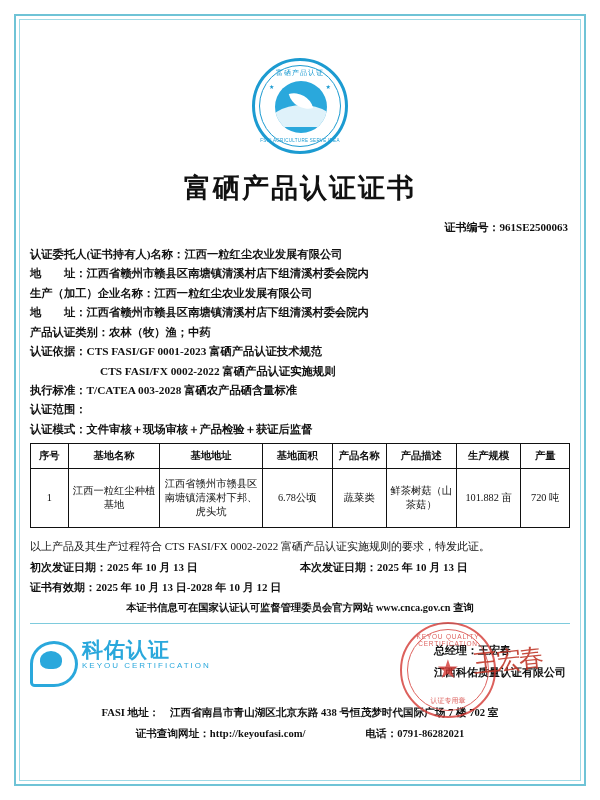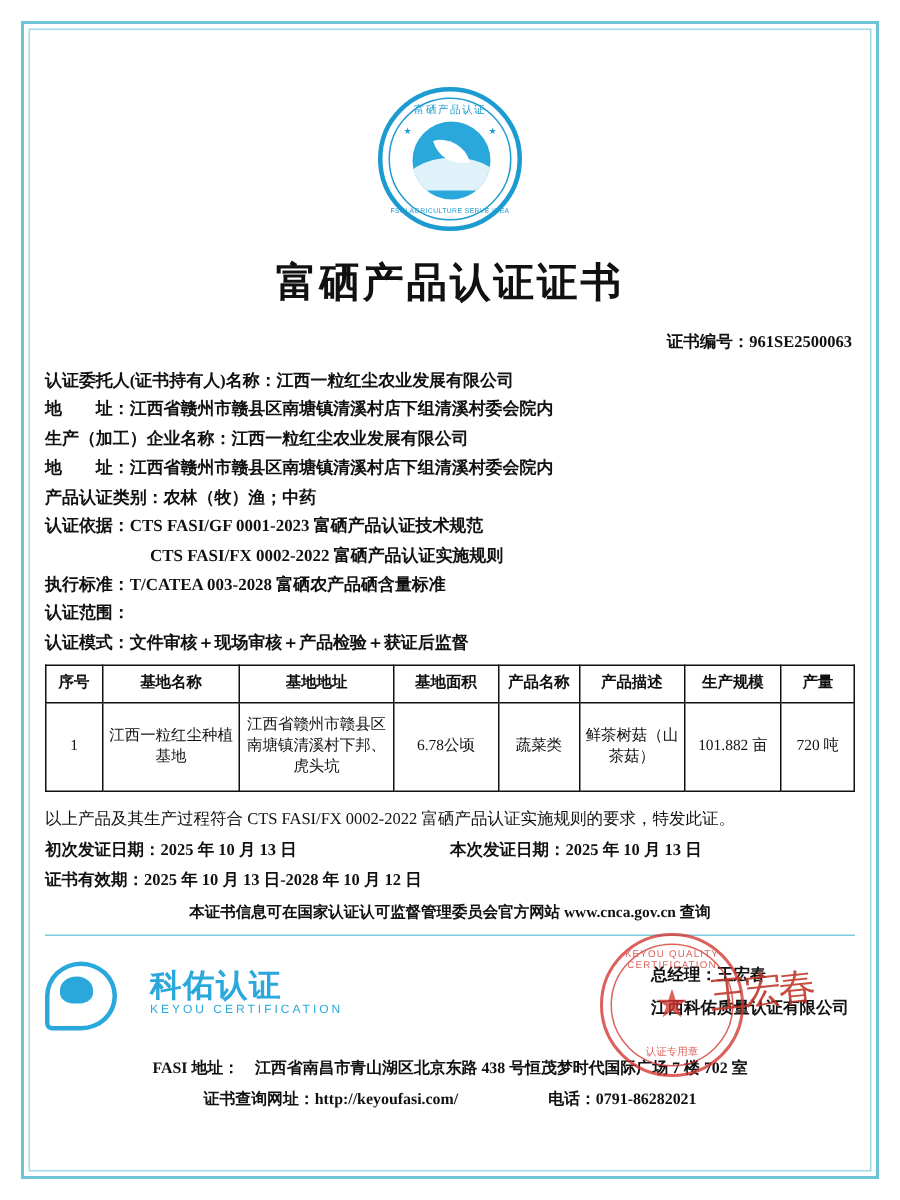--- a/index.html
+++ b/index.html
@@ -230,22 +230,22 @@
   
   .brand-row {
     position: relative;
     display: flex;
     align-items: center;
     justify-content: space-between;
     height: 62px;
   }
   .brand-left {
     display: flex;
-    align-items: center;
-    gap: 24px;
+    align-items: flex-start;
+    gap: 6px;
   }
   .brand-mark {
     position: relative;
     width: 46px;
     height: 44px;
   }
   .brand-mark .bm-outer {
     position: absolute;
     left: 0; top: 2px;
     width: 42px; height: 40px;

